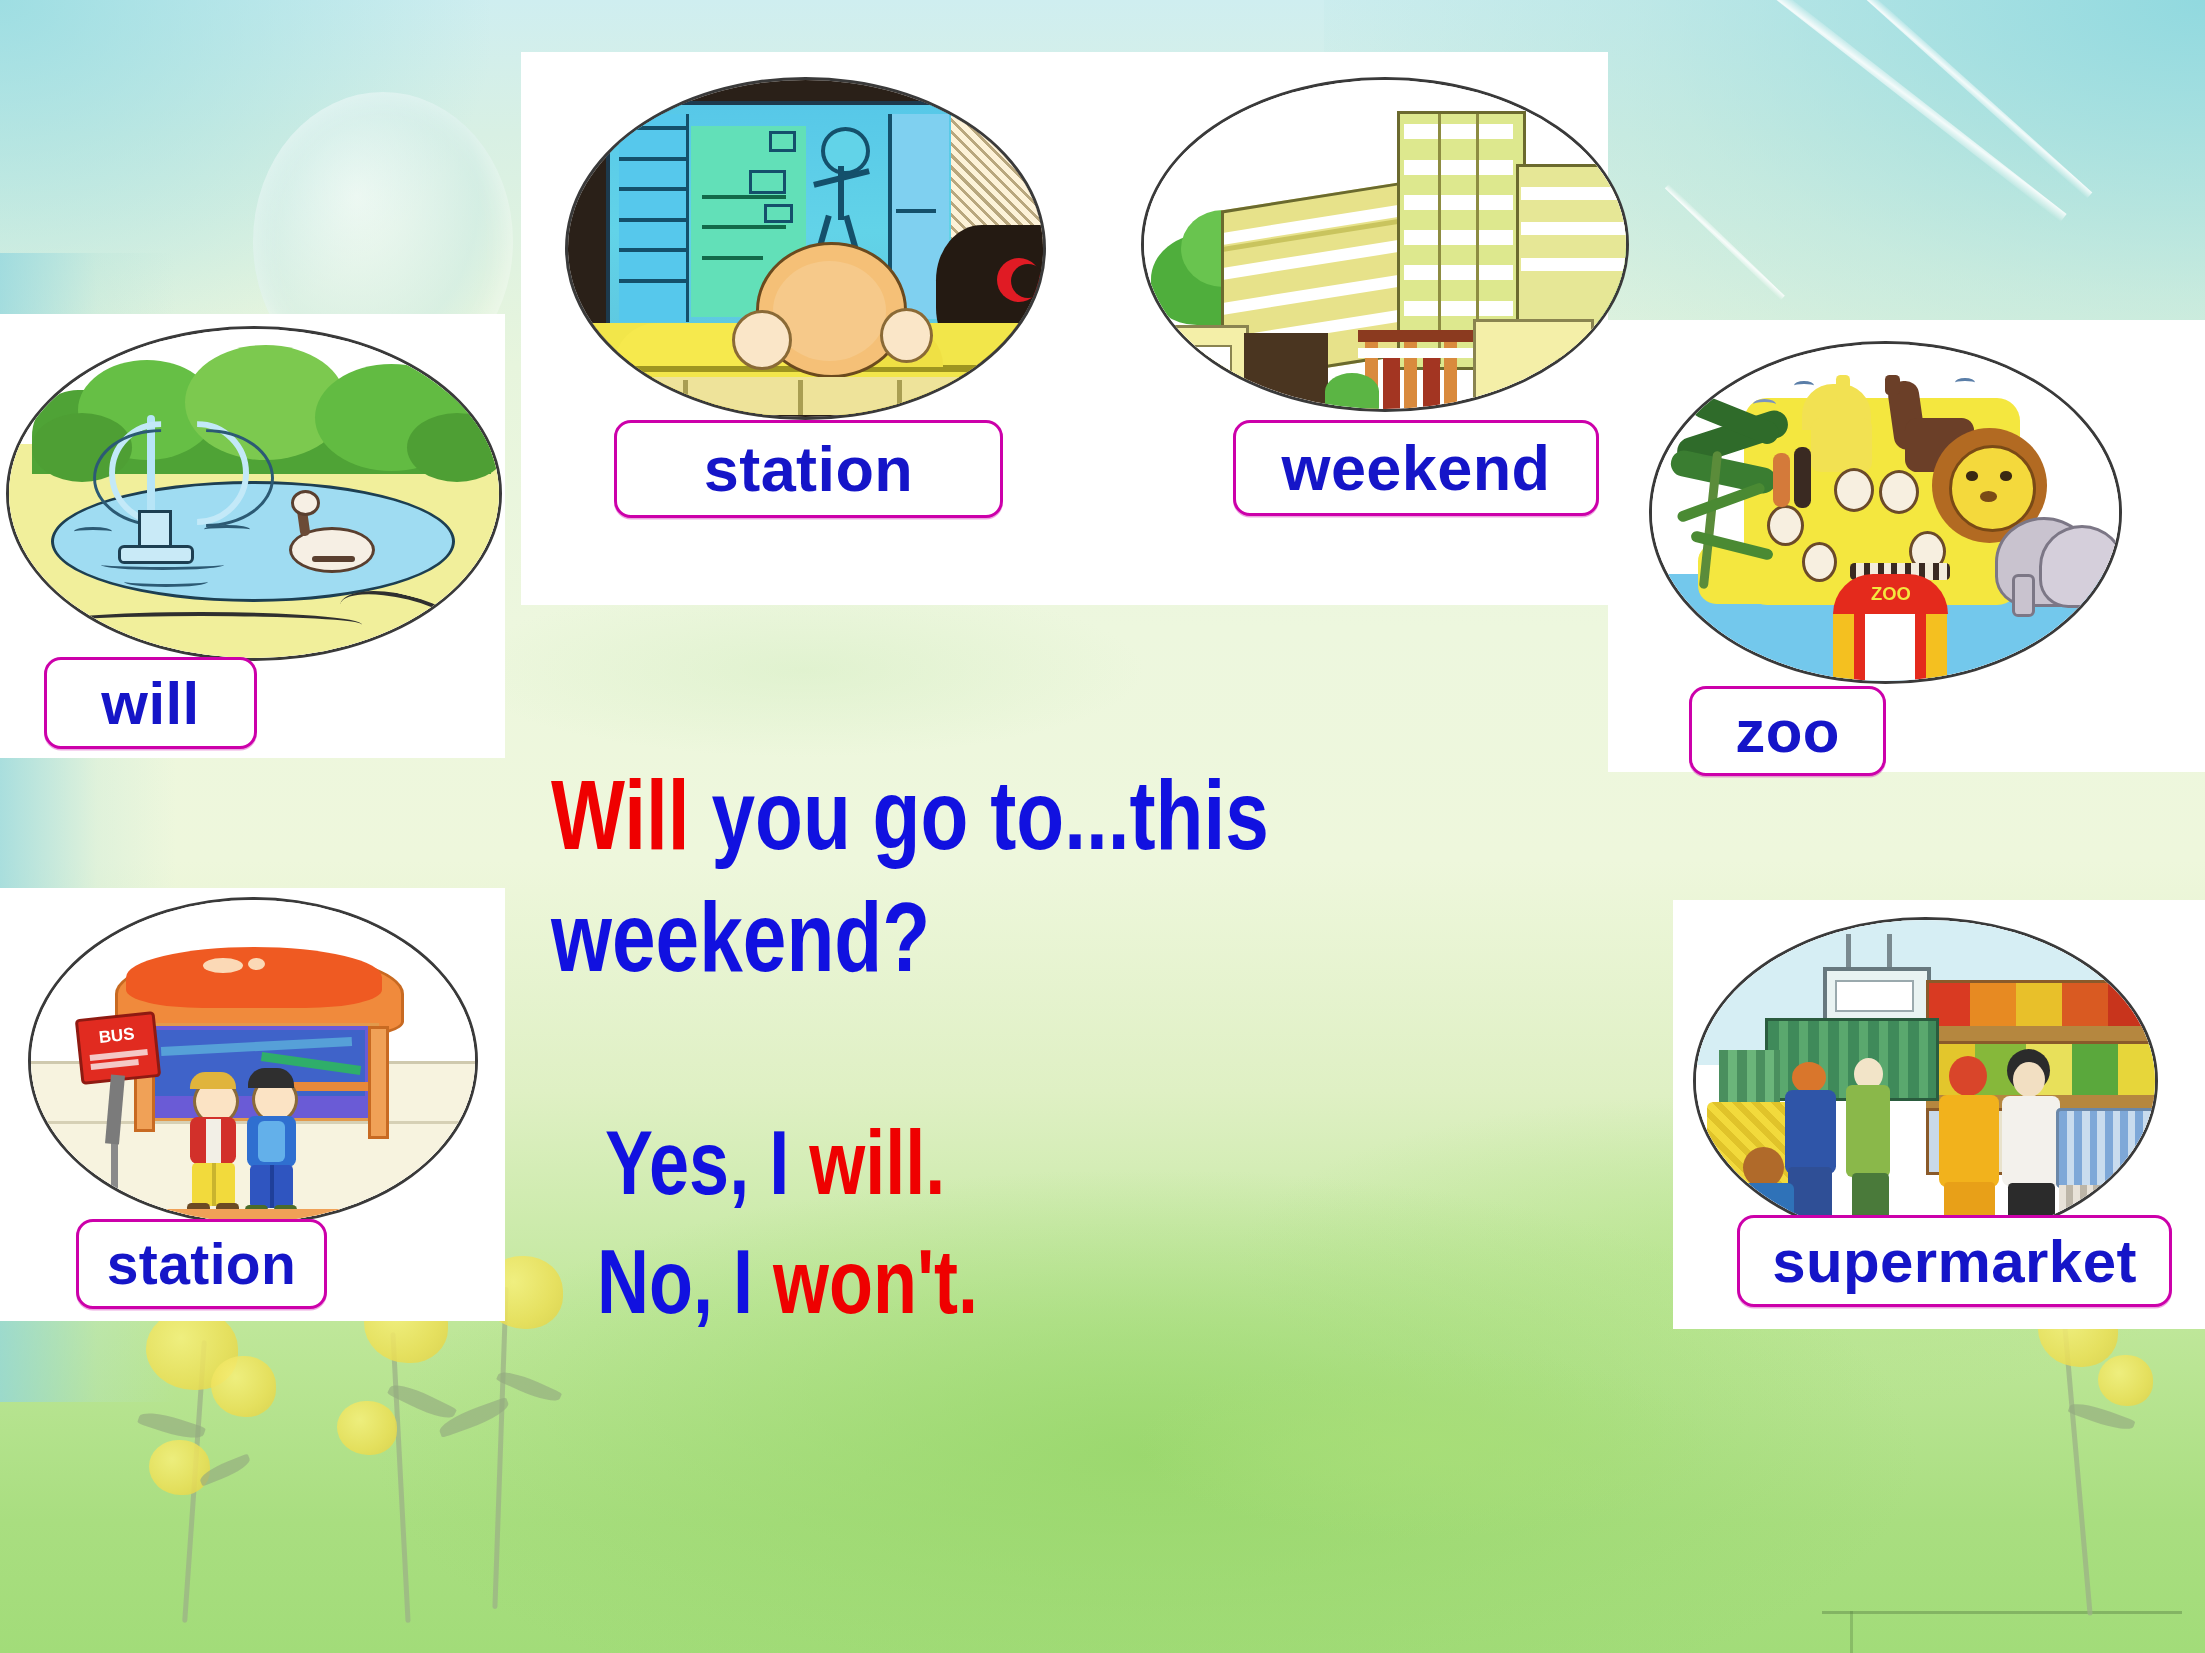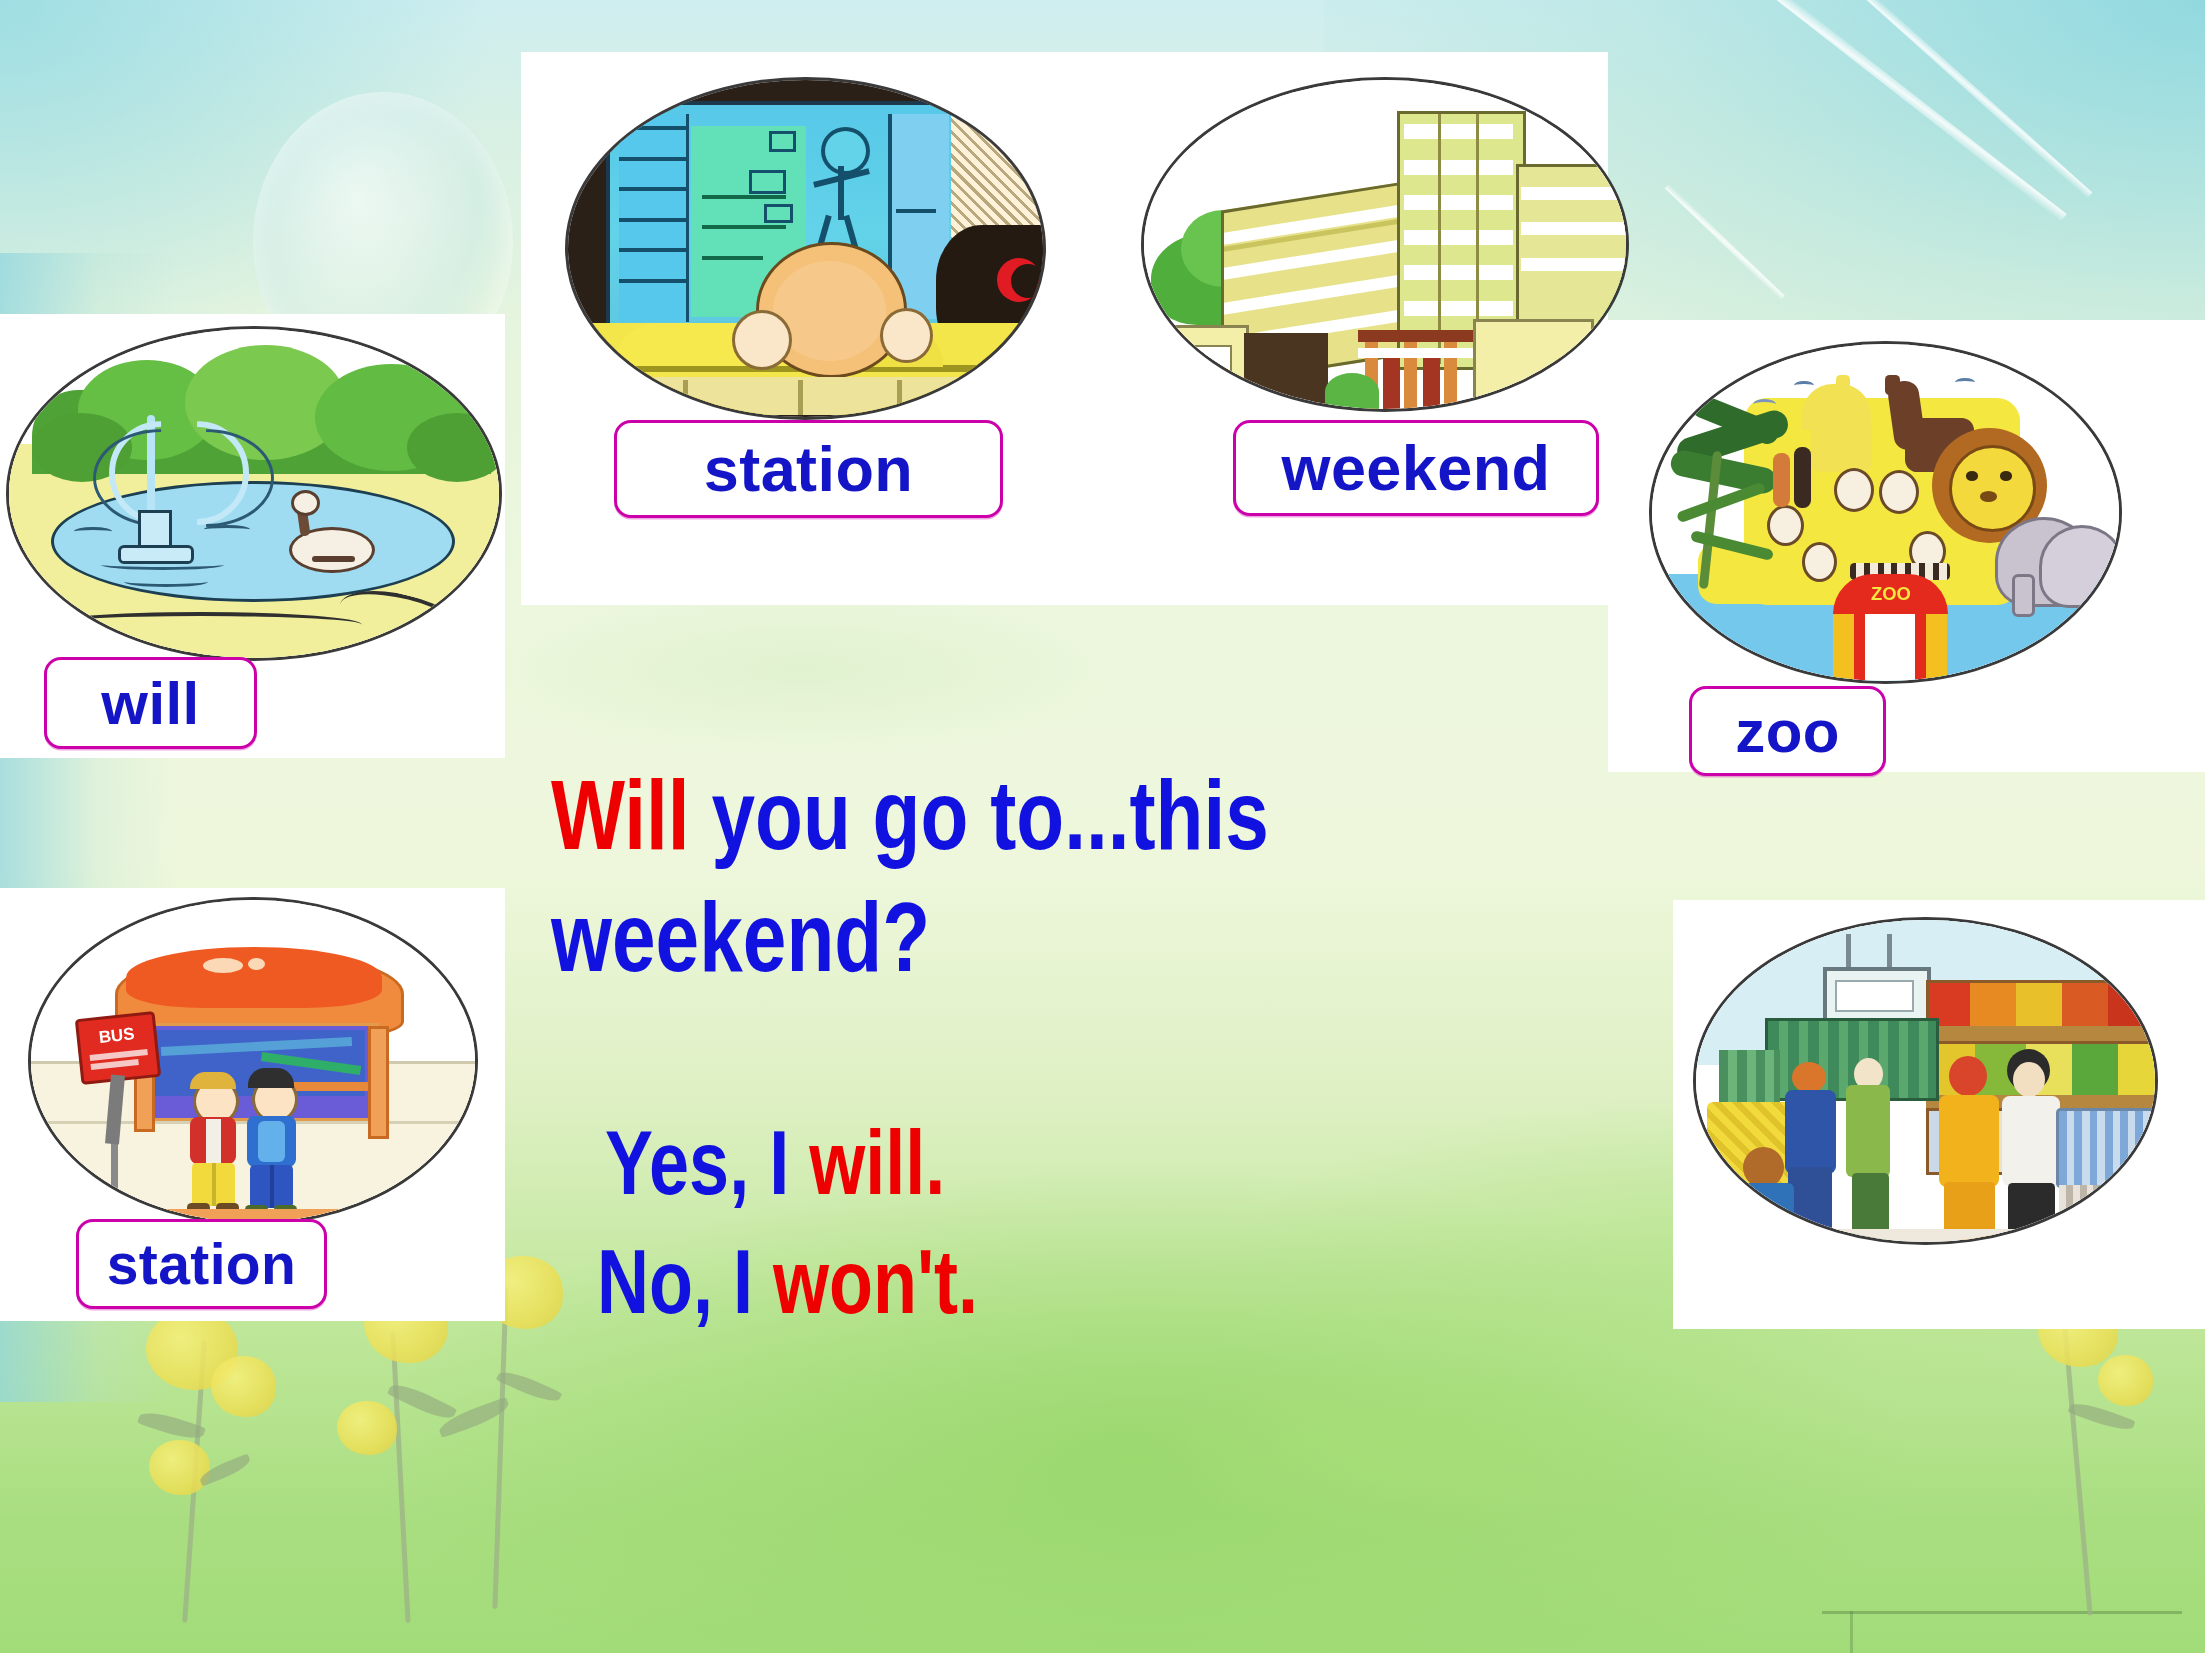--- a/index.html
+++ b/index.html
@@ -433,20 +433,23 @@
       <div class="sh" style="left:317px;top:142px;width:32px;height:35px;border-radius:50%;background:#f2dfc2;"></div>
       <div class="sh" style="left:306px;top:176px;width:58px;height:90px;background:#f3f1ec;border-radius:7.7px;"></div>
       <div class="sh" style="left:312px;top:263px;width:47px;height:58px;background:#2b2b2b;border-radius:4.6px;"></div>
 
       <div class="sh" style="left:360px;top:188px;width:98px;height:74px;background:repeating-linear-gradient(90deg,#7ea8d8 0 7.7px,#c9dcee 7.7px 15.3px);border:3.1px solid #6a87a8;border-radius:4.6px;"></div>
       <div class="sh" style="left:363px;top:265px;width:98px;height:57px;background:repeating-linear-gradient(90deg,#e8e2d8 0 6.9px,#bdb6a8 6.9px 13.8px);"></div>
       <div class="sh" style="left:447px;top:243px;width:13.8px;height:78px;background:#d03a2a;"></div>
 
       <div class="sh" style="left:0px;top:309px;width:459px;height:15.3px;background:#efe8dc;"></div>
     </div>
+    <div class="label" style="left:64px;top:315px;width:429px;height:86px;font-size:60px;">
+      <span>supermarket</span>
+    </div>
   </div>
 
   <div class="speech q-line" style="left:551px;top:766px;">
     <span class="red">Will</span><span class="blue"> you go to...this</span>
   </div>
   <div class="speech q-line blue" style="left:551px;top:888px;">weekend?</div>
 
   <div class="speech a-line" style="left:605px;top:1118px;">
     <span class="blue">Yes, I </span><span class="red">will.</span>
   </div>

